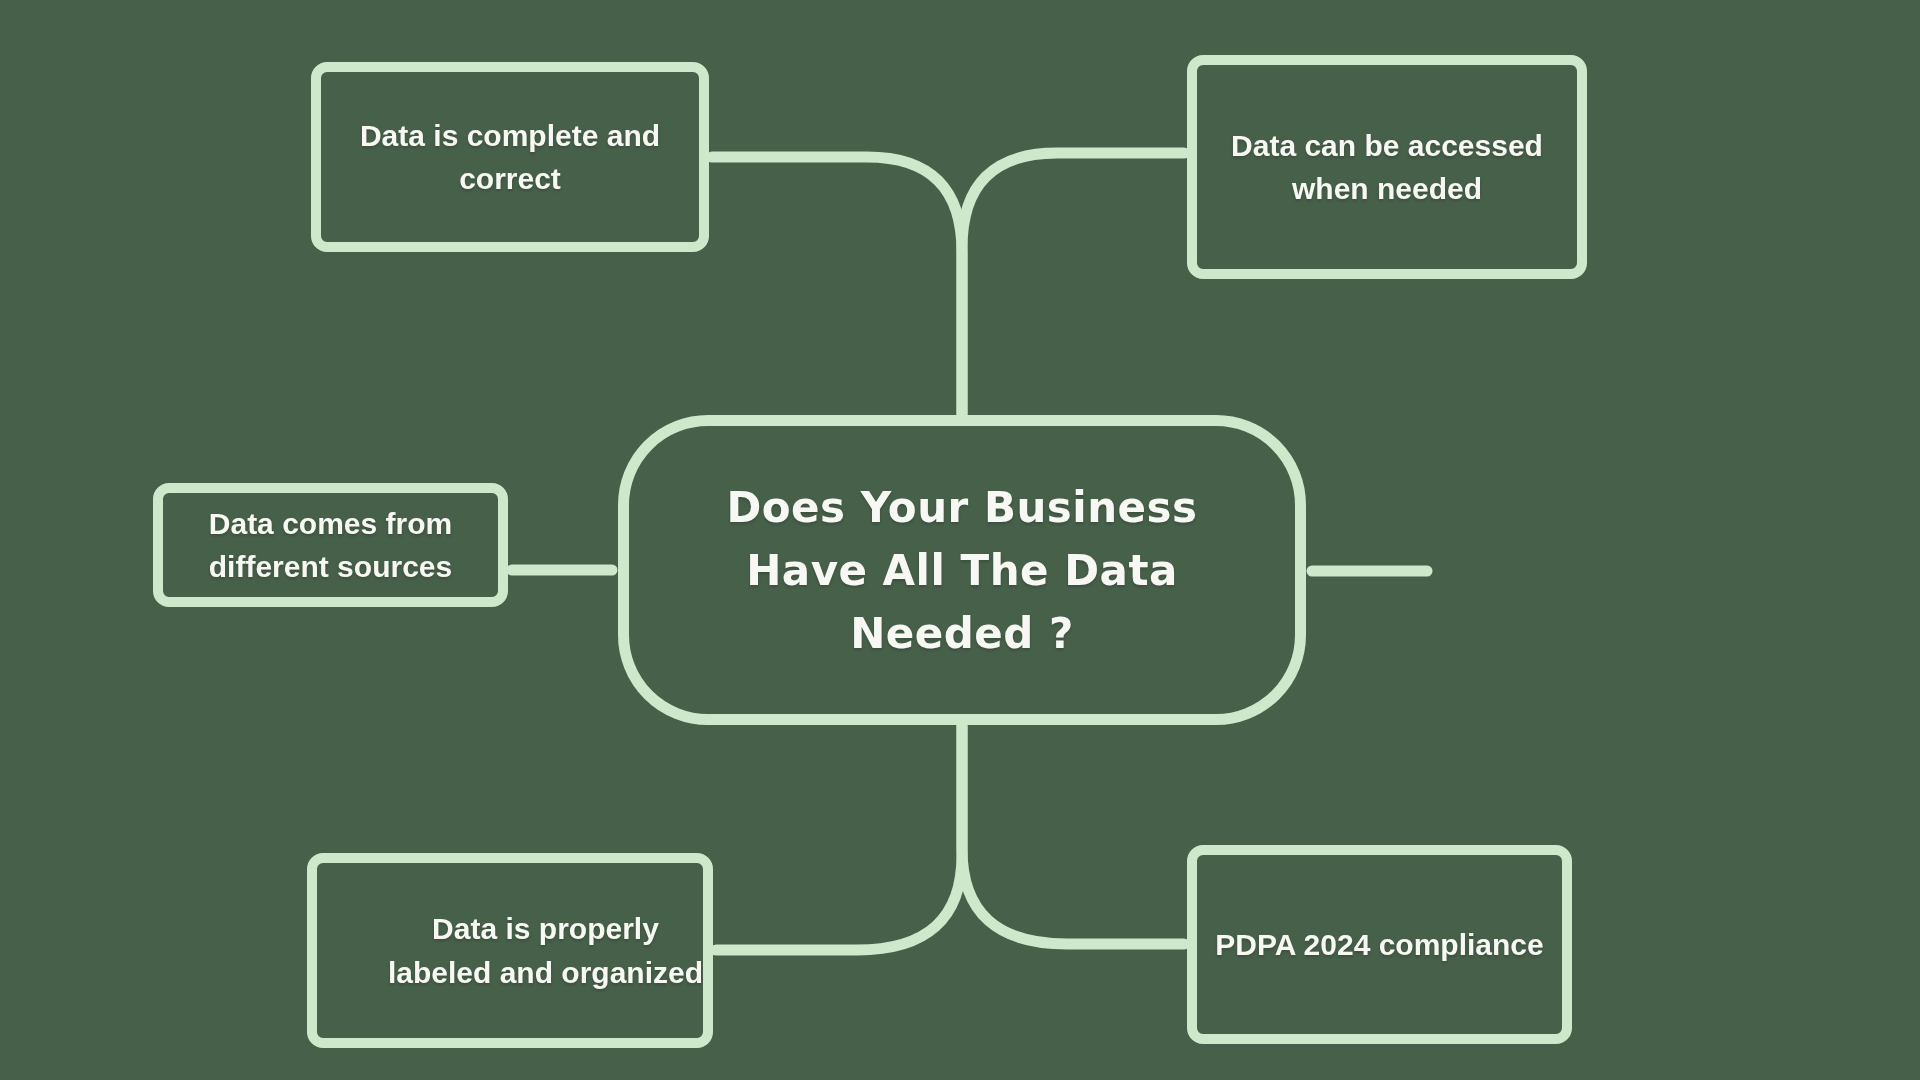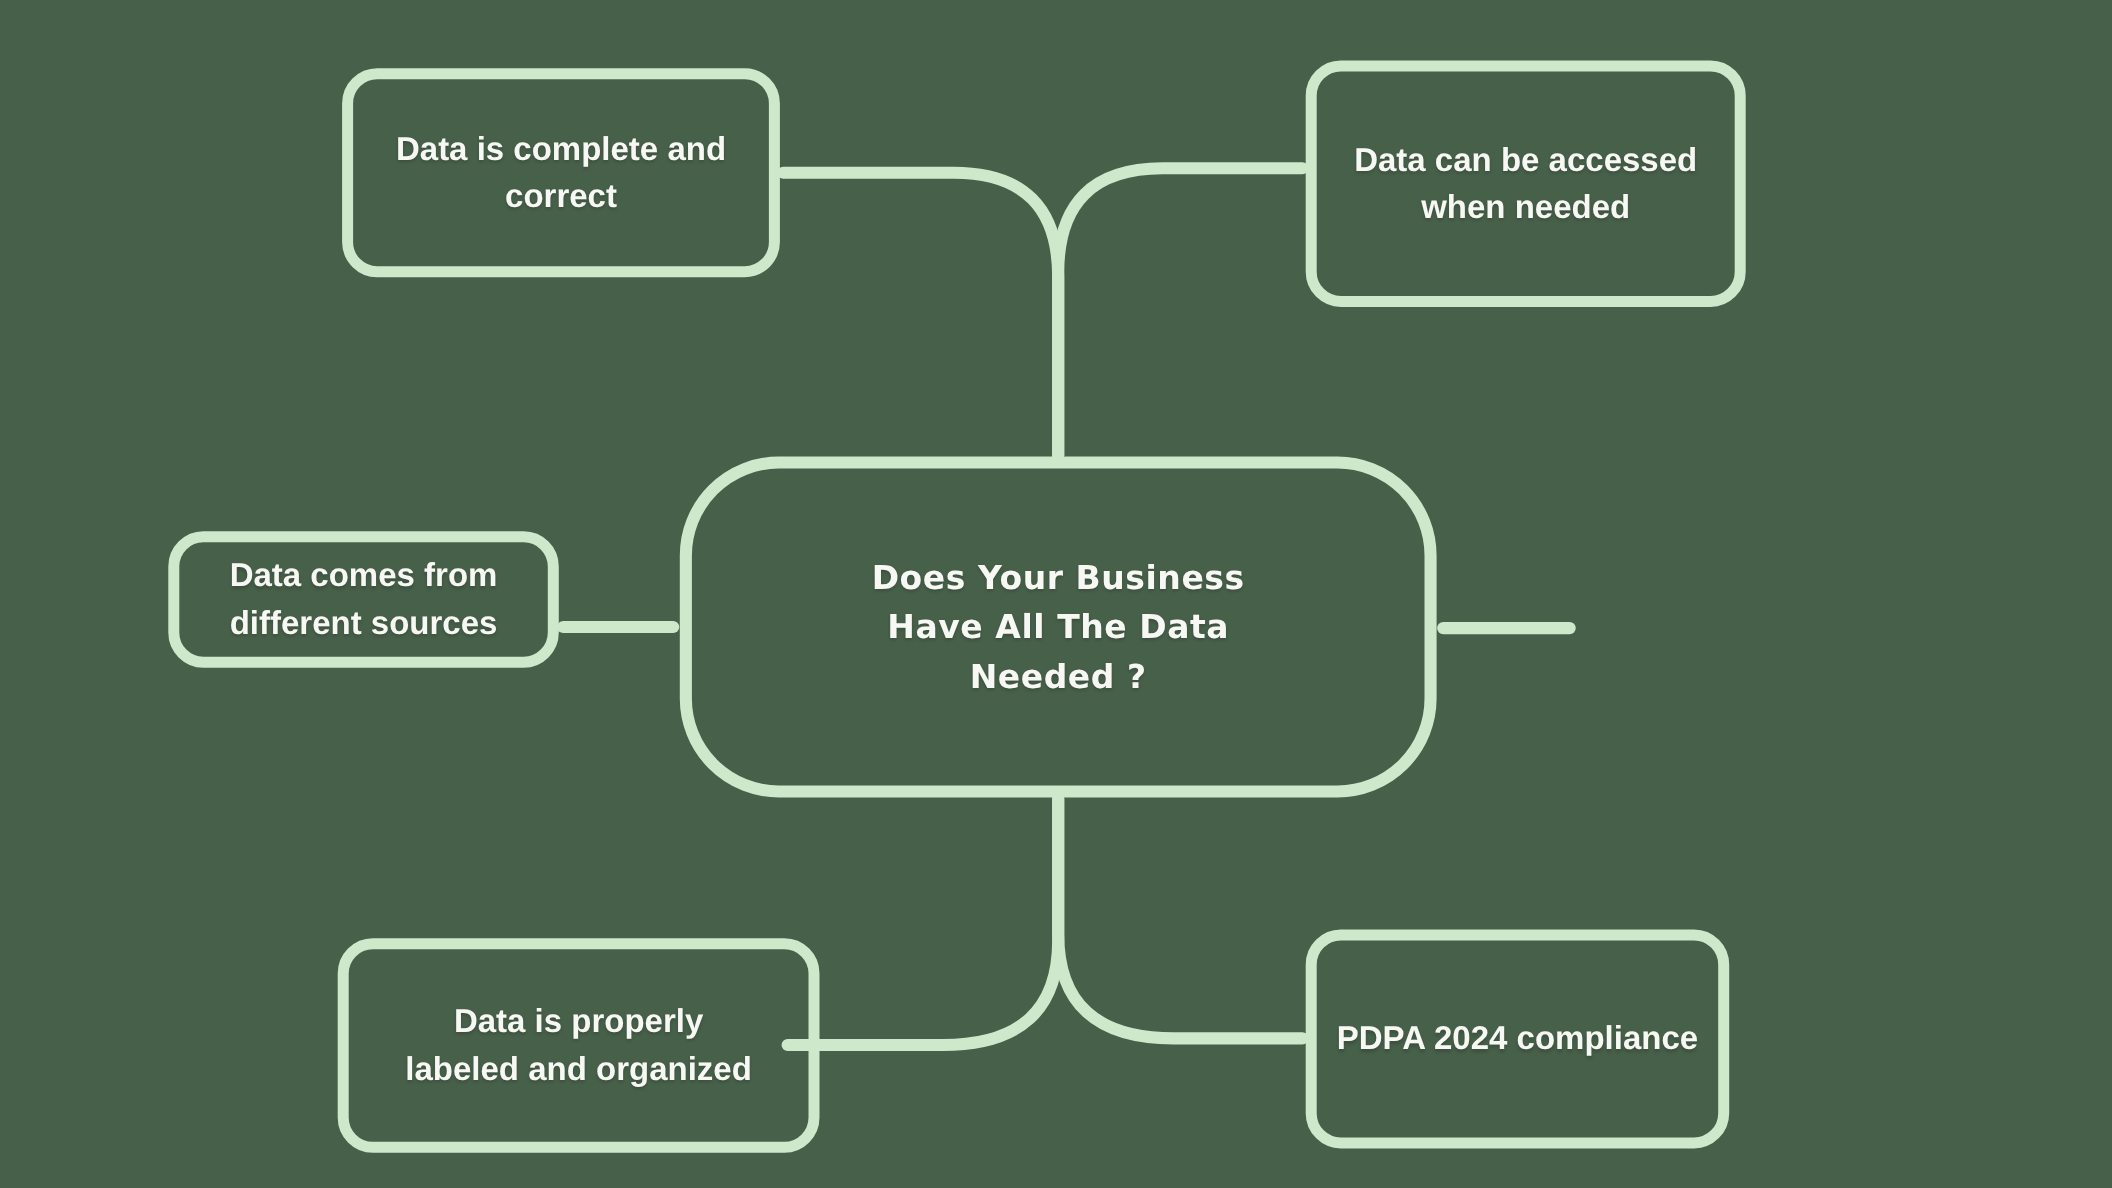--- a/index.html
+++ b/index.html
@@ -21,45 +21,45 @@
   .connectors path{
     fill:none;
     stroke:var(--line);
     stroke-width:11;
     stroke-linecap:round;
   }
   .node{
     position:absolute;
     box-sizing:border-box;
     border:10px solid var(--line);
-    border-radius:32px;
+    border-radius:16px;
     background:transparent;
     display:flex;align-items:center;justify-content:center;
     text-align:center;
     color:var(--text);
     font-weight:700;
     font-size:30px;
     line-height:1.45;
     white-space:pre-line;
     text-shadow:0 2px 3px rgba(0,0,0,0.18);
   }
   .node--center{
     border-radius:90px;
     border-width:11px;
     font-family:"DejaVu Sans","Liberation Sans",sans-serif;
-    font-size:30px;
+    font-size:42px;
     line-height:1.5;
     letter-spacing:0.5px;
   }
   
   .n-top-left     {left:311px;  top:62px;  width:398px; height:190px;}
   .n-top-right    {left:1187px; top:55px;  width:400px; height:224px;}
   .n-mid-left     {left:153px;  top:483px; width:355px; height:124px;}
   .n-mid-right    {left:1430px; top:473px; width:397px; height:197px;}
-  .n-bottom-left  {left:307px;  top:853px; width:438px; height:195px;}
+  .n-bottom-left  {left:307px;  top:853px; width:406px; height:195px;justify-content:flex-end;}
   .n-bottom-right {left:1187px; top:845px; width:385px; height:199px;}
   .n-center       {left:618px;  top:415px; width:688px; height:310px;}
 </style>
 </head>
 <body>
 
 <div class="canvas">
 
   <svg class="connectors" viewBox="0 0 1920 1080" xmlns="http://www.w3.org/2000/svg">
 

